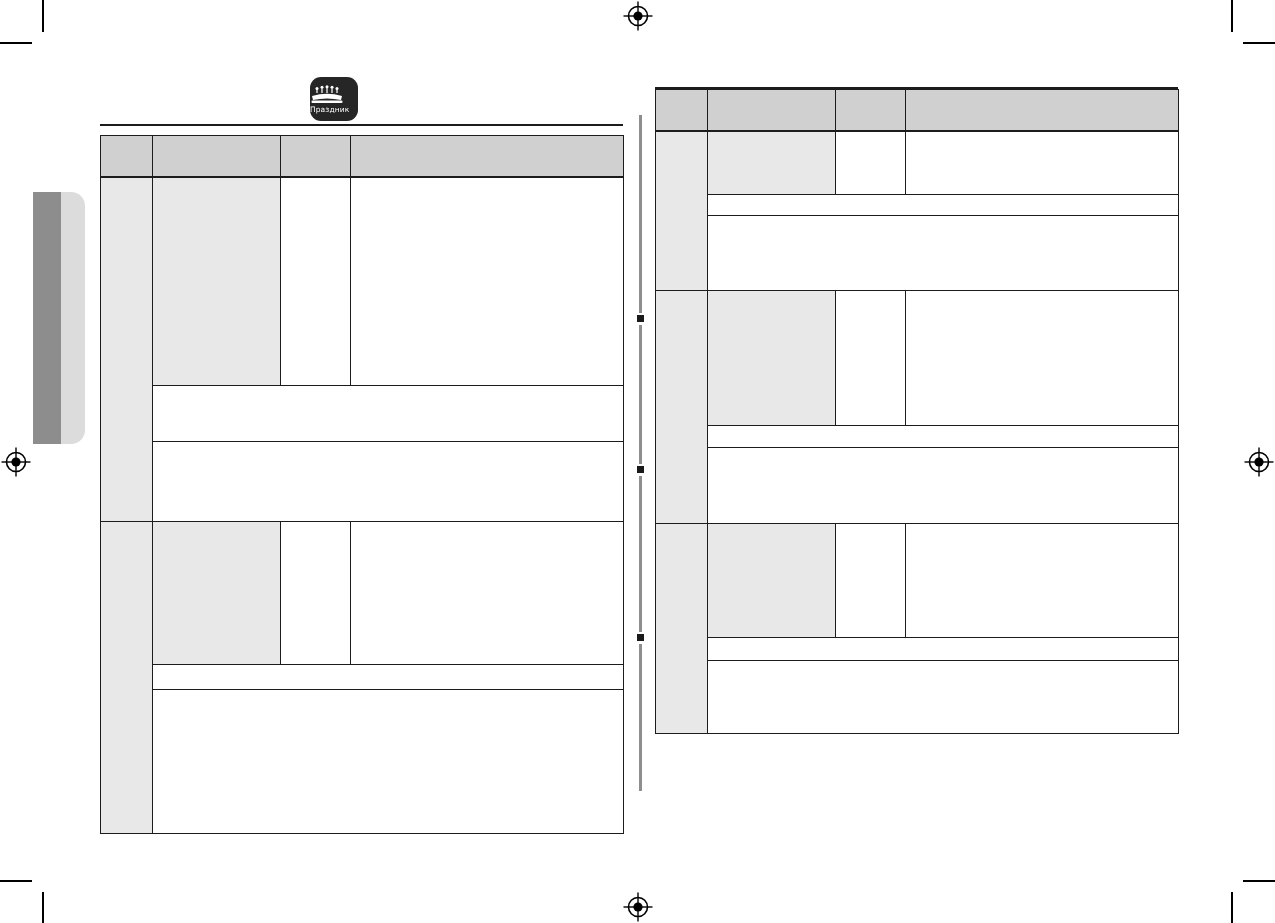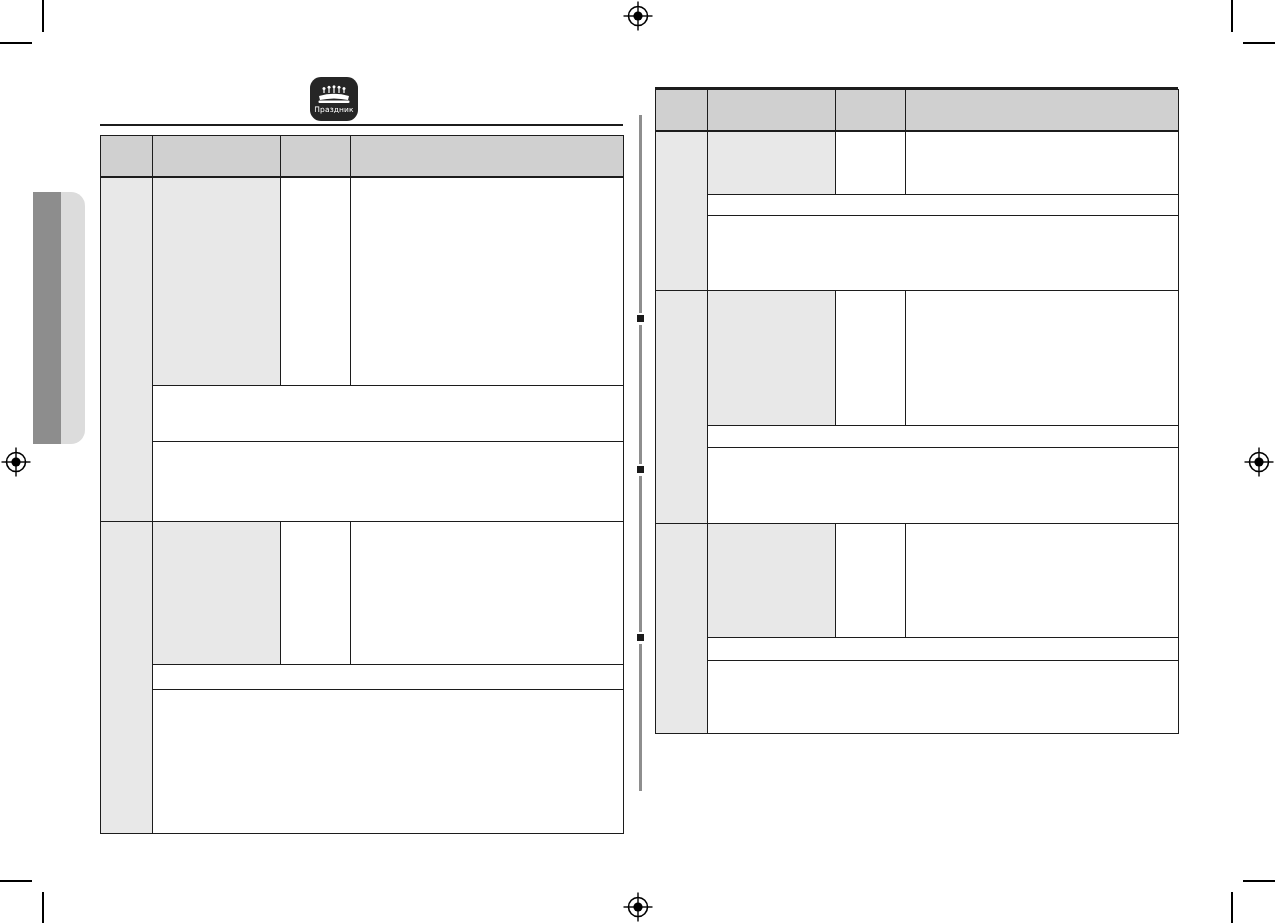--- a/index.html
+++ b/index.html
@@ -23,21 +23,21 @@
 
   
   .tab{position:absolute;left:33px;top:192px;width:52px;height:252px;
        border-top-right-radius:14px;border-bottom-right-radius:14px;
        background:#dcdcdc;overflow:hidden;}
   .tab-strip{position:absolute;left:0;top:0;width:28px;height:100%;background:#8d8d8d;}
 
   
   .logo{position:absolute;left:310px;top:77px;width:48px;height:44px;
         background:#262626;border-radius:11px;
-        display:flex;flex-direction:column;align-items:center;justify-content:center;}
+        display:flex;flex-direction:column;align-items:flex-start;justify-content:center;}
   .logo-mark{width:34px;height:19px;margin-bottom:1px;}
   .logo-word{font-size:7.5px;color:#ffffff;letter-spacing:.1px;line-height:9px;
              font-family:"DejaVu Sans",sans-serif;}
 
   
   .toprule{position:absolute;height:2px;background:#1c1c1c;}
 
   .tbl{position:absolute;border-collapse:collapse;table-layout:fixed;}
   .tbl td{border:1px solid #1c1c1c;padding:0;vertical-align:top;
           font-size:9px;line-height:11px;}

